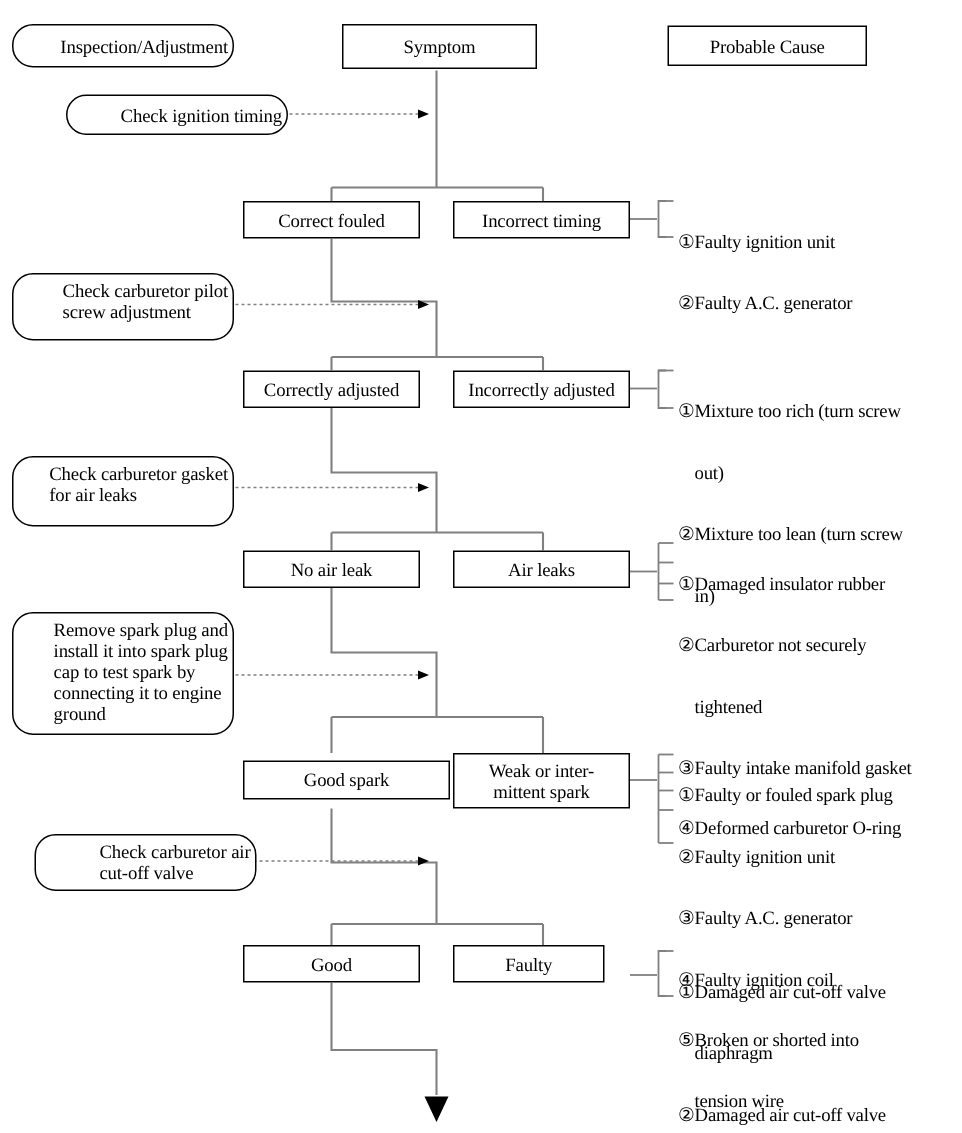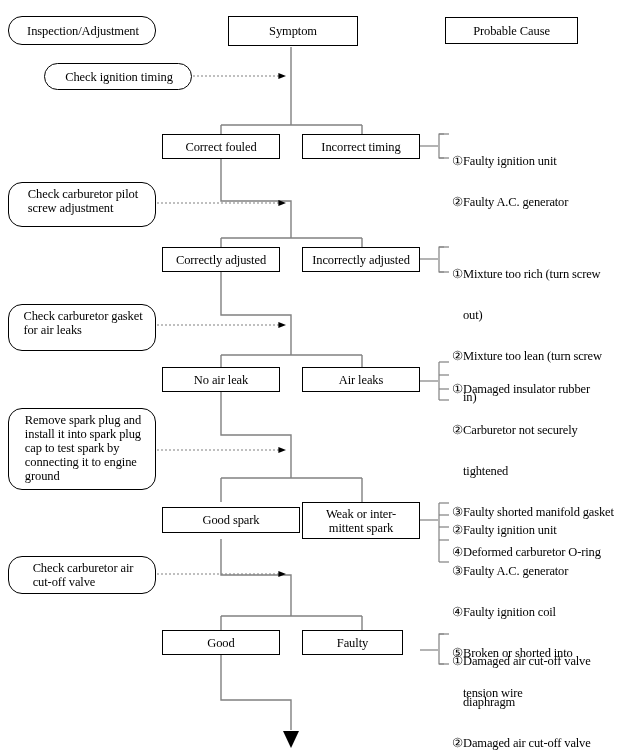--- a/index.html
+++ b/index.html
@@ -28,21 +28,21 @@
     border: 1px solid #000000;
     background: #ffffff;
     display: flex;
     align-items: center;
     font-size: 12.5px;
     line-height: 14px;
     letter-spacing: -0.1px;
     z-index: 3;
   }
   .box.center { justify-content: center; text-align: center; }
-  .box.left-al { justify-content: center; text-align: left; padding-left: 5px; padding-right: 3px; border-radius: 14px; }
+  .box.left-al { justify-content: flex-end; text-align: left; padding-left: 5px; padding-right: 3px; border-radius: 14px; }
   .box.top-al { align-items: flex-start; padding-top: 3px; }
   .causes {
     position: absolute;
     font-size: 12.5px;
     line-height: 13.6px;
     letter-spacing: -0.15px;
     z-index: 3;
     white-space: pre;
   }
   .cause-line { display: block; }
@@ -160,21 +160,21 @@
   </div>
 
   <div class="box left-al top-al" style="left:8px; top:408px; width:148px; height:82px; padding-top:4px;">
     <span class="wrap" style="white-space:pre-line;">Remove spark plug and
 install it into spark plug
 cap to test spark by
 connecting it to engine
 ground</span>
   </div>
 
-  <div class="box left-al top-al" style="left:8px; top:556px; width:148px; height:38px; padding-top:4px;">
+  <div class="box left-al top-al" style="left:23px; top:556px; width:148px; height:38px; padding-top:4px;">
     <span class="wrap" style="white-space:pre-line;">Check carburetor air
 cut-off valve</span>
   </div>
 
   <div class="box center" style="left:162px; top:134px; width:118px; height:25px;">
     <span>Correct fouled</span>
   </div>
   <div class="box center" style="left:302px; top:134px; width:118px; height:25px;">
     <span>Incorrect timing</span>
   </div>
@@ -199,32 +199,33 @@
   <div class="box center" style="left:162px; top:367px; width:118px; height:25px;">
     <span>No air leak</span>
   </div>
   <div class="box center" style="left:302px; top:367px; width:118px; height:25px;">
     <span>Air leaks</span>
   </div>
   <div class="causes" style="left:452px; top:356px; width:189px;">
     <span class="cause-line"><span class="num">①</span><span>Damaged insulator rubber</span></span>
     <span class="cause-line"><span class="num">②</span><span>Carburetor not securely</span></span>
     <span class="cause-line cont">tightened</span>
-    <span class="cause-line"><span class="num">③</span><span>Faulty shorted manifold gasket</span></span>
+    <span class="cause-line"><span class="num">③</span><span>Faulty intake manifold gasket</span></span>
     <span class="cause-line"><span class="num">④</span><span>Deformed carburetor O-ring</span></span>
   </div>
 
   <div class="box center" style="left:162px; top:507px; width:138px; height:26px;">
     <span>Good spark</span>
   </div>
   <div class="box center" style="left:302px; top:502px; width:118px; height:37px;">
     <span style="white-space:pre-line;">Weak or inter-
 mittent spark</span>
   </div>
   <div class="causes" style="left:452px; top:497px; width:189px;">
+    <span class="cause-line"><span class="num">①</span><span>Faulty or fouled spark plug</span></span>
     <span class="cause-line"><span class="num">②</span><span>Faulty ignition unit</span></span>
     <span class="cause-line"><span class="num">③</span><span>Faulty A.C. generator</span></span>
     <span class="cause-line"><span class="num">④</span><span>Faulty ignition coil</span></span>
     <span class="cause-line"><span class="num">⑤</span><span>Broken or shorted into</span></span>
     <span class="cause-line cont">tension wire</span>
     
   </div>
 
   <div class="box center" style="left:162px; top:630px; width:118px; height:25px;">
     <span>Good</span>

